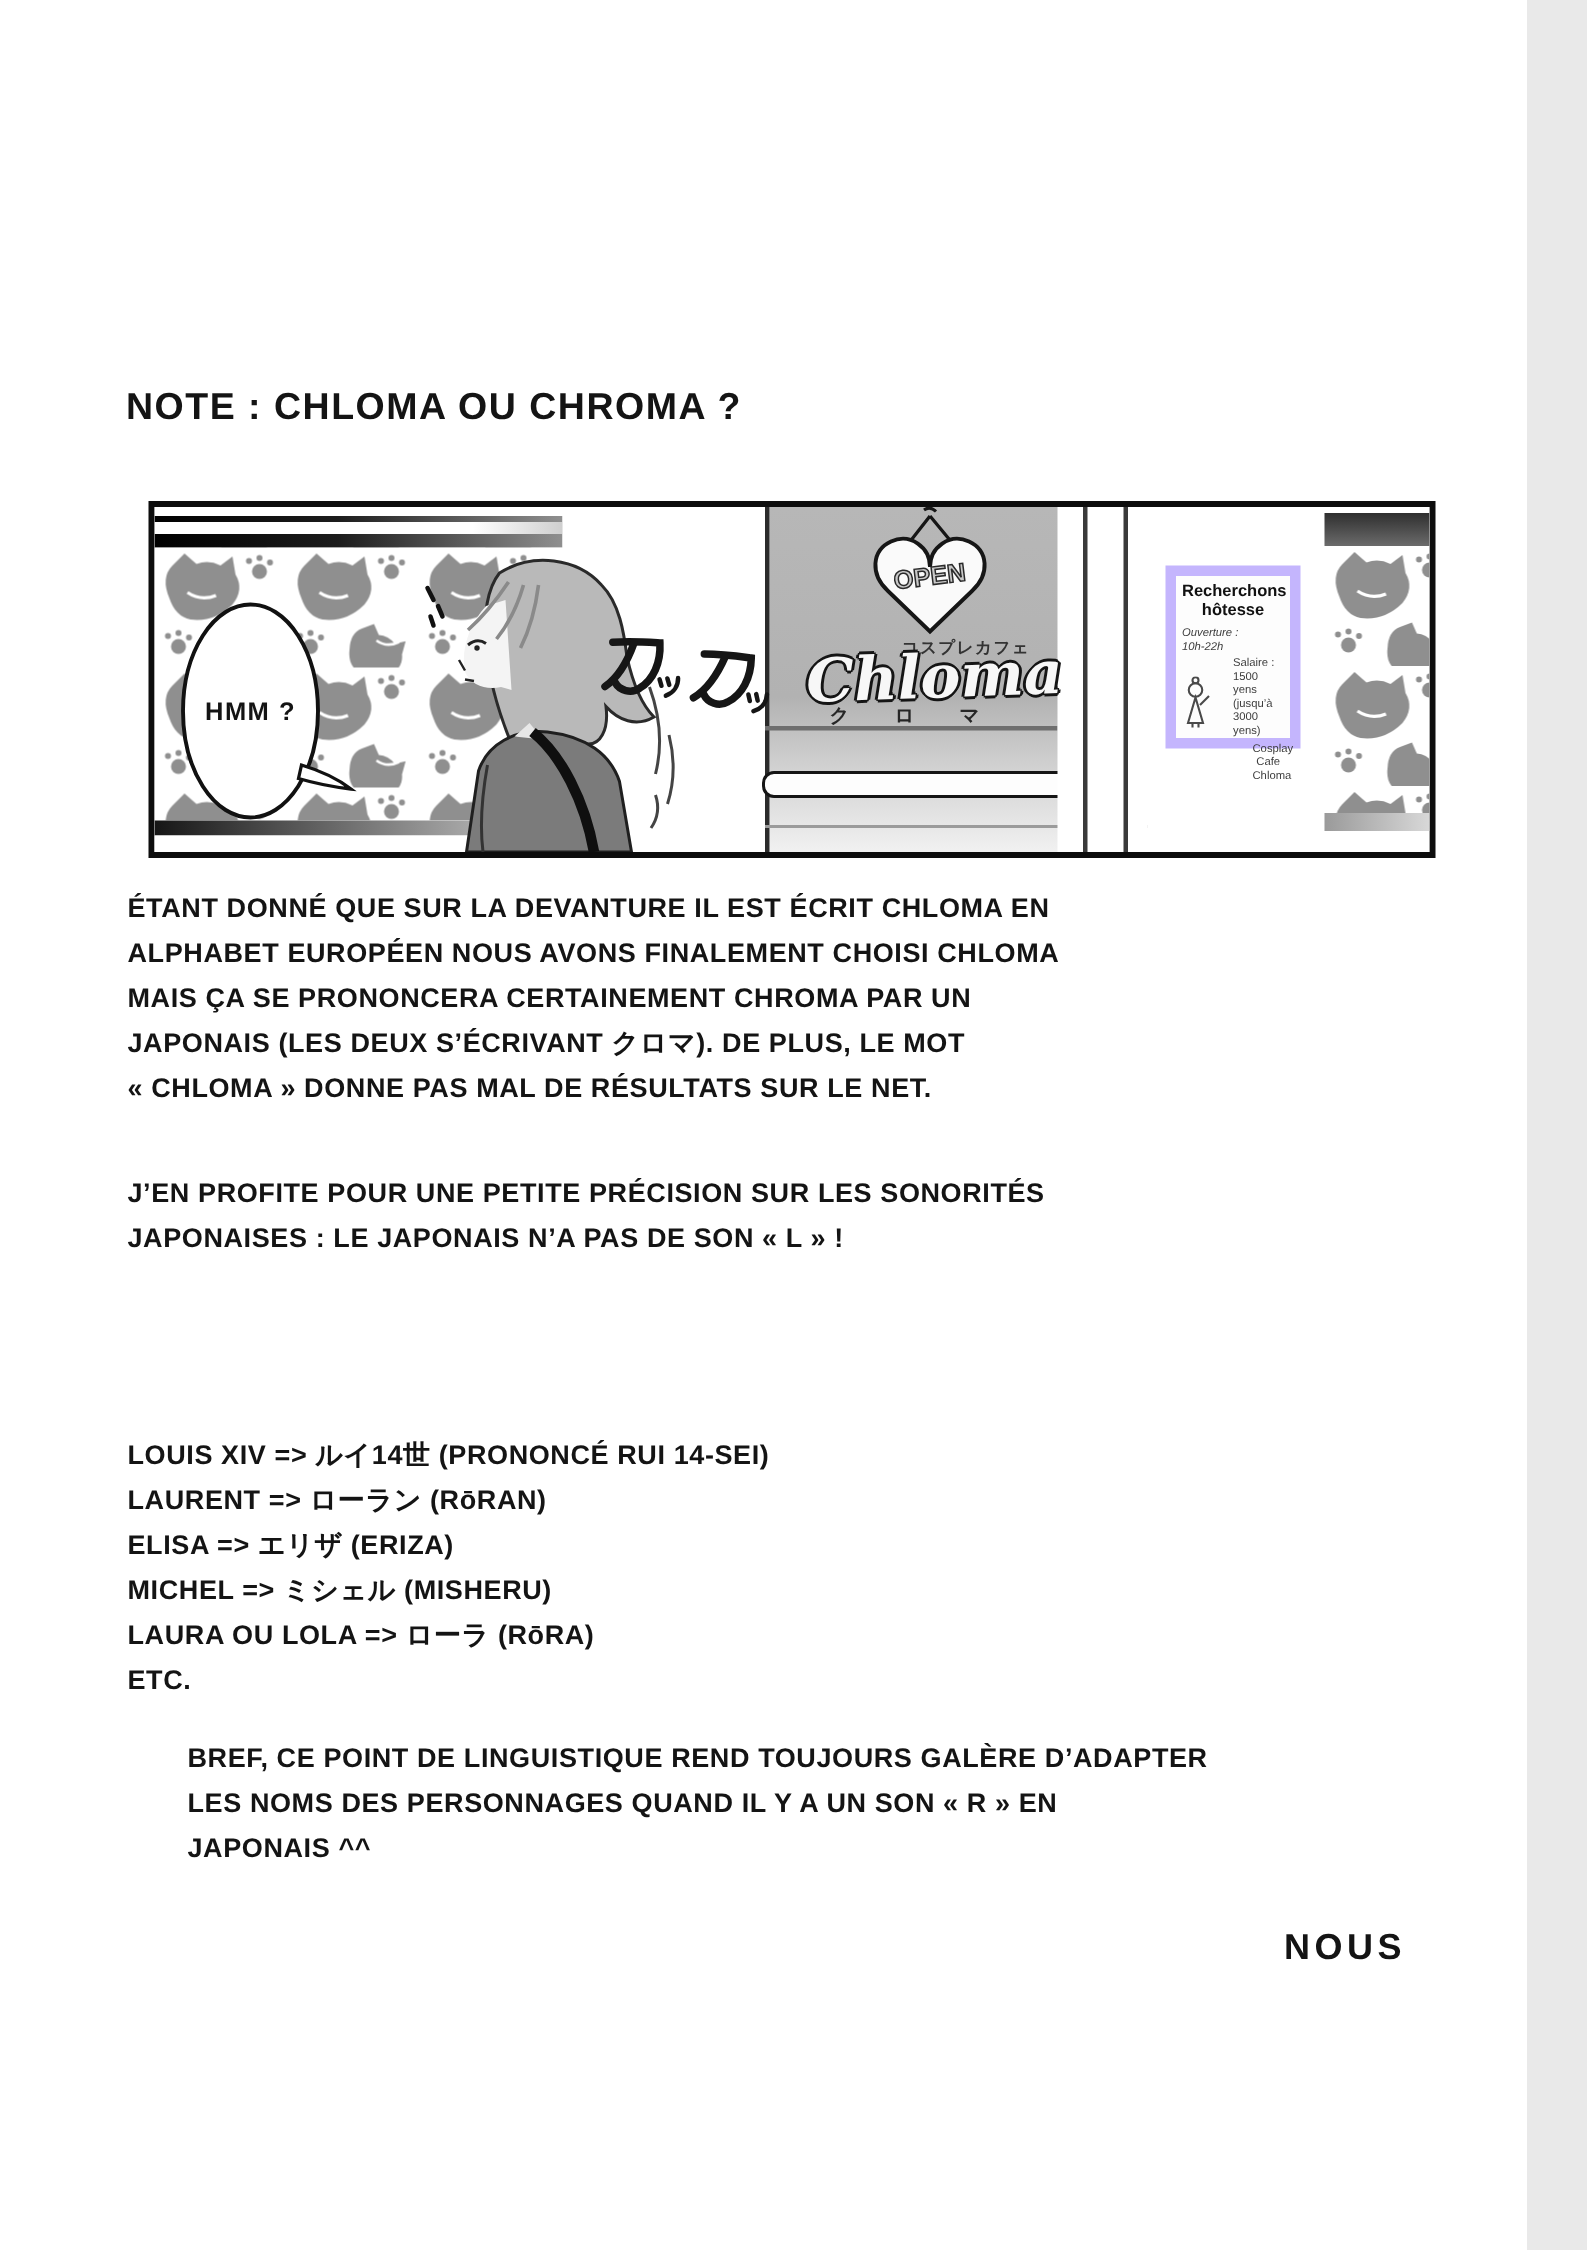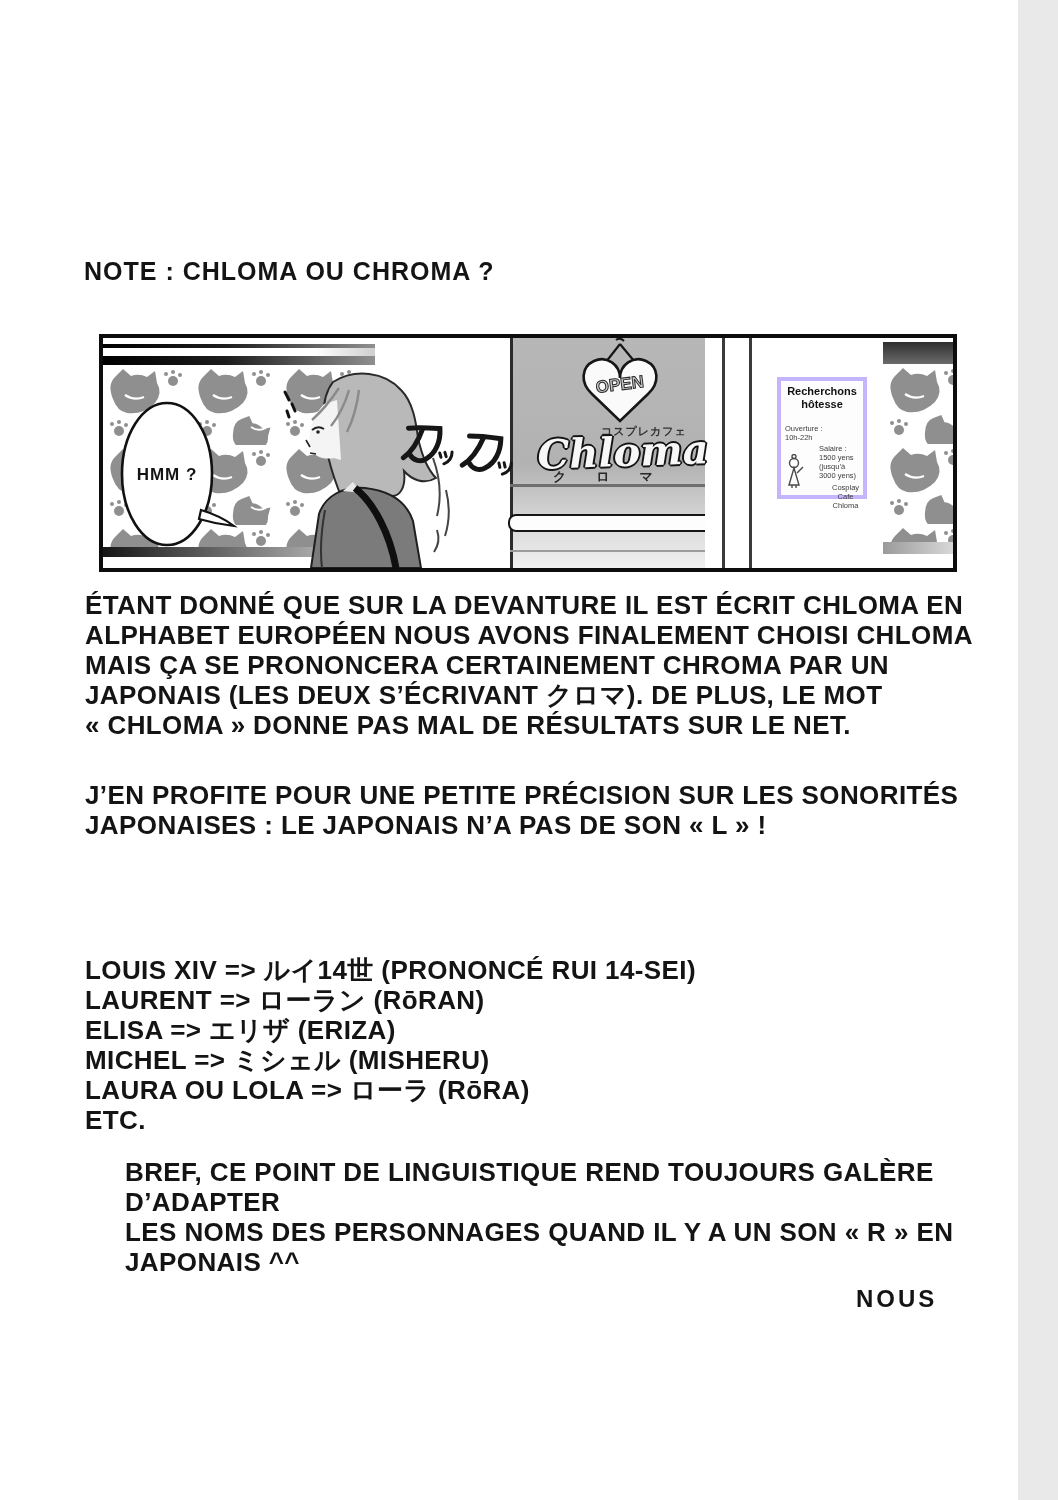--- a/index.html
+++ b/index.html
@@ -1,18 +1,18 @@
 <!DOCTYPE html>
 <html><head>
 <meta charset="utf-8">
 <style>
   html,body{margin:0;padding:0;background:#e9e9e9;}
   .page{position:relative;width:1018px;height:1500px;background:#ffffff;overflow:hidden;
         font-family:"Liberation Sans",sans-serif;color:#141414;}
-  .txt{position:absolute;white-space:pre-line;font-weight:bold;font-size:26px;
+  .txt{position:absolute;white-space:pre-line;font-weight:bold;font-size:18px;
        line-height:30px;letter-spacing:.4px;color:#141414;}
   .page-title{position:absolute;left:84px;top:257px;font-weight:bold;font-size:25px;letter-spacing:1px;}
   .signature{position:absolute;left:856px;top:1285px;font-weight:bold;font-size:24px;letter-spacing:3px;}
 
   
   .manga-panel{position:absolute;left:99px;top:334px;width:850px;height:230px;
                border:4px solid #0d0d0d;background:#fff;overflow:hidden;}
   .sec{position:absolute;top:0;height:230px;}
   .sec-left{left:0;width:272px;background:#fff;}
   .awning{position:absolute;left:0;top:6px;width:272px;height:21px;
@@ -45,24 +45,24 @@
   .shop-script{position:absolute;left:430px;top:90px;width:180px;text-align:center;
         font-family:"DejaVu Serif",serif;font-style:italic;font-weight:bold;font-size:40px;
         color:#f7f7f7;transform:rotate(-2deg);
         text-shadow:-2px 0 #151515,2px 0 #151515,0 -2px #151515,0 2px #151515,
                     -1px -1px #151515,1px 1px #151515,1px -1px #151515,-1px 1px #151515;}
   .kana-bottom{position:absolute;left:450px;top:130px;font-size:13px;font-weight:bold;
         color:#262626;letter-spacing:30px;}
 
   
   .poster{position:absolute;left:674px;top:39px;width:90px;height:122px;background:#fdfdfd;
-        border:4px solid #c4b5fd;box-sizing:border-box;padding:4px 4px 2px 4px;font-weight:bold;}
+        border:7px solid #c4b5fd;box-sizing:border-box;padding:4px 4px 2px 4px;font-weight:bold;}
   .poster-title{font-size:11px;line-height:13px;text-align:center;color:#111;white-space:pre-line;}
   .poster-small{font-weight:normal;color:#3c3c3c;font-size:7.5px;line-height:9px;white-space:pre-line;}
-  .poster-opening{margin-top:13px;}
+  .poster-opening{margin-top:3px;font-style:italic;}
   .poster-salary{margin-top:2px;margin-left:34px;}
   .poster-footer{margin-top:3px;margin-left:47px;text-align:center;}
   .poster-mascot{position:absolute;left:3px;bottom:5px;}
 
   .art-svg{position:absolute;left:0;top:0;z-index:5;}
 </style>
 </head>
 <body>
 
 <div class="page">

